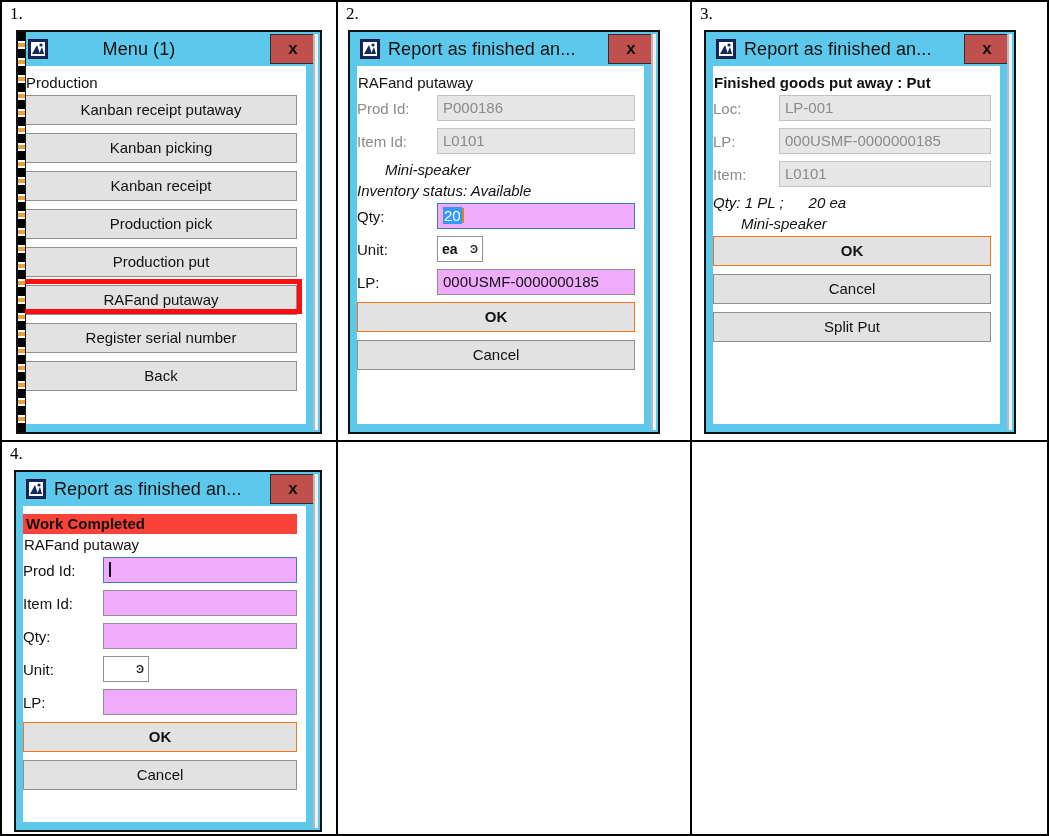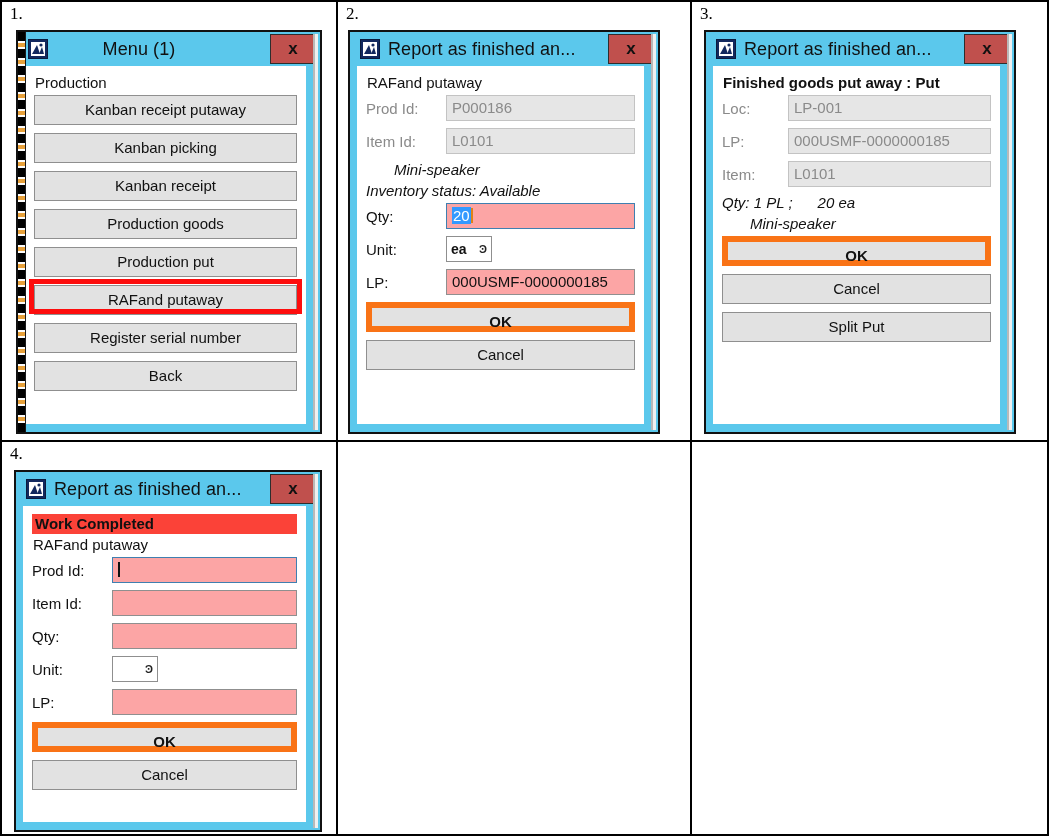--- a/index.html
+++ b/index.html
@@ -131,21 +131,21 @@
     display: flex;
     align-items: center;
     justify-content: center;
     margin-right: 4px;
   }
 
   .client {
     flex: 1 1 auto;
     background: #ffffff;
     margin: 0 14px 8px 7px;
-    padding: 8px 9px 8px 9px;
+    padding: 8px 9px 8px 0;
     box-sizing: border-box;
     overflow: hidden;
   }
 
   
   .win-scroll {
     position: absolute;
     top: 2px;
     bottom: 2px;
     right: 2px;
@@ -170,21 +170,21 @@
     text-align: center;
     background: #e2e2e2;
     border: 1px solid #8f8f8f;
     font-size: 15px;
     color: #111;
     margin-bottom: 8px;
     font-family: "Liberation Sans", sans-serif;
     white-space: nowrap;
   }
   .btn.primary {
-    border: 6px solid #f97316;
+    border: 1px solid #f97316;
     font-weight: bold;
   }
 
   .field-row {
     display: flex;
     align-items: center;
     margin-bottom: 7px;
     gap: 16px;
   }
   .field-label {
@@ -193,21 +193,21 @@
     white-space: nowrap;
     flex: 0 0 auto;
   }
   .field-label.dim { color: #8a8a8a; }
   .input {
     flex: 1 1 auto;
     height: 26px;
     line-height: 24px;
     box-sizing: border-box;
     border: 1px solid #8f8f8f;
-    background: #fca5a5;
+    background: #f0abfc;
     font-size: 15px;
     color: #111;
     padding: 0 5px;
     white-space: nowrap;
     overflow: hidden;
   }
   .input.disabled {
     background: #e6e6e6;
     color: #8a8a8a;
     border: 1px solid #c3c3c3;
@@ -320,21 +320,21 @@
           <div>
             <div class="btn">Kanban receipt putaway</div>
           </div>
           <div>
             <div class="btn">Kanban picking</div>
           </div>
           <div>
             <div class="btn">Kanban receipt</div>
           </div>
           <div>
-            <div class="btn">Production goods</div>
+            <div class="btn">Production pick</div>
           </div>
           <div>
             <div class="btn">Production put</div>
           </div>
           <div class="hl-wrap">
             <div class="btn">RAFand putaway</div>
             <div class="hl-box"></div>
           </div>
           <div>
             <div class="btn">Register serial number</div>

